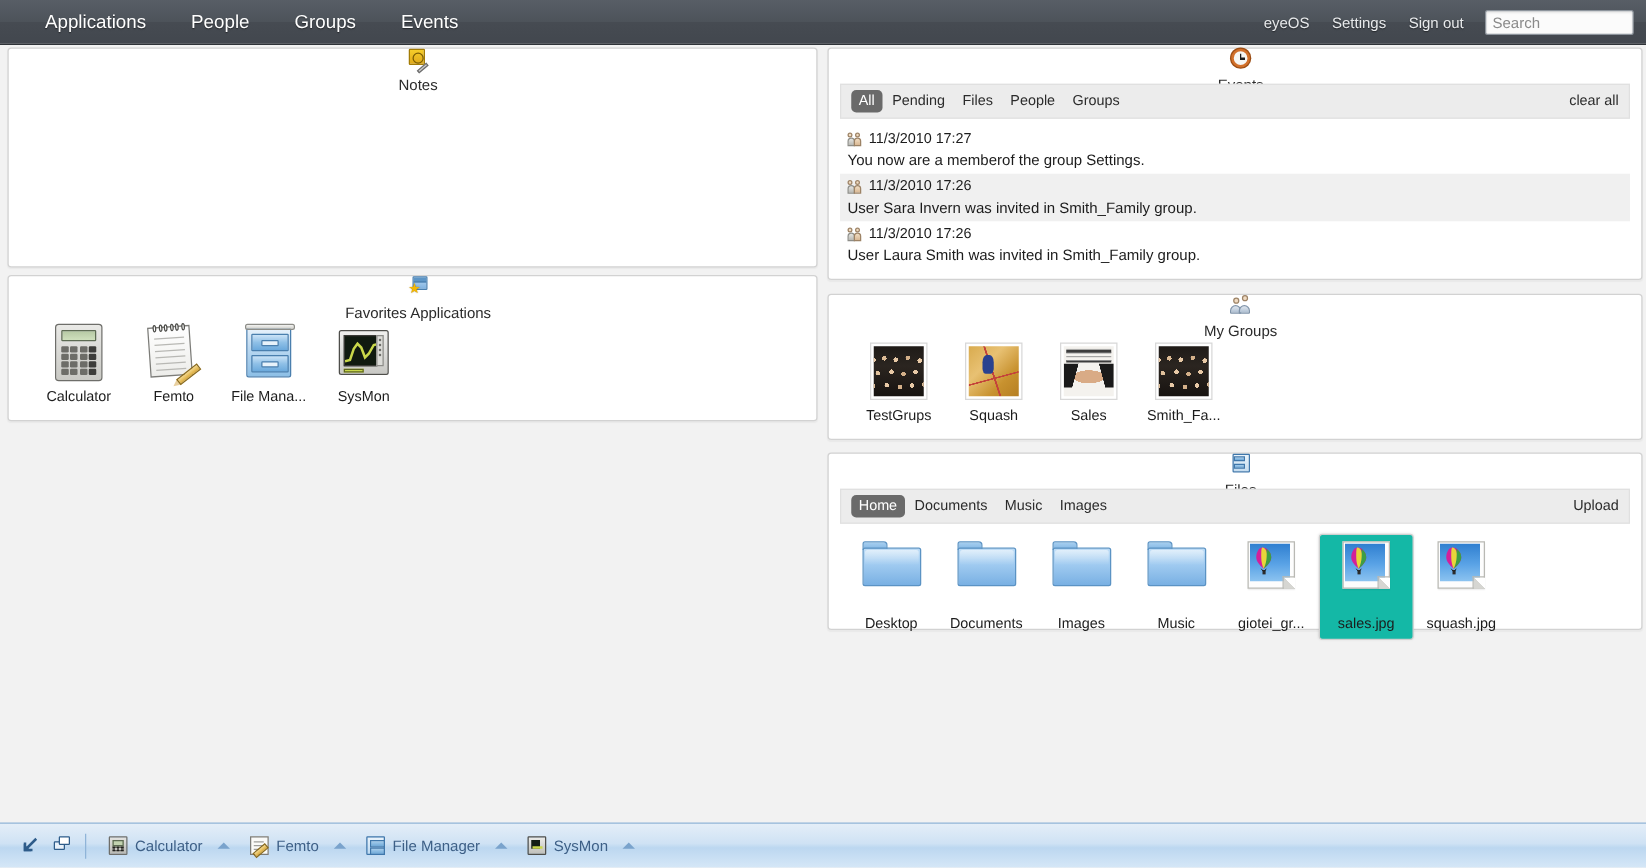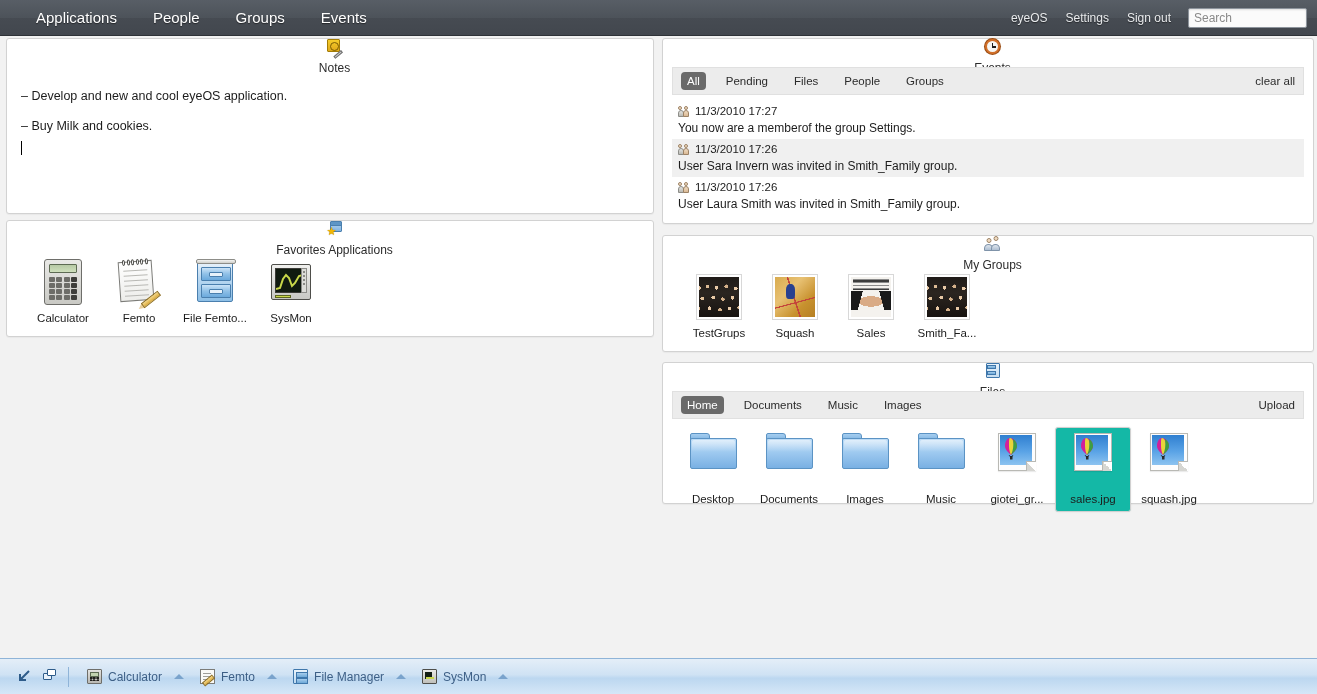--- a/index.html
+++ b/index.html
@@ -228,21 +228,21 @@
   .sys-b .bar { position: absolute; left: 3px; bottom: 1.5px; width: 16px; height: 3px;
     background: #c9d84a; border: 1px solid #5c6420; }
 
   
   #events-panel { left: 662px; top: 38px; width: 652px; height: 186px; }
   .subbar {
     position: relative; height: 28px; margin: 0 9px;
     background: #ececec; border: 1px solid #e0e0e0;
     display: flex; align-items: center; padding: 0 8px;
   }
-  .subbar-tabs { display: flex; align-items: center; gap: 14px; }
+  .subbar-tabs { display: flex; align-items: center; gap: 2px; }
   .tab {
     font-size: 11.5px; color: #2b2b2b; padding: 3px 6px;
     border-radius: 4px; cursor: default; white-space: nowrap;
   }
   .tab.active { background: #6a6a6a; color: #ffffff; }
   .subbar-action {
     margin-left: auto; font-size: 11.5px; color: #2b2b2b;
     cursor: default; white-space: nowrap;
   }
   .event-list { margin: 6px 9px 0 9px; }
@@ -439,27 +439,20 @@
 </div>
 
 <div class="panel" id="notes-panel">
   <div class="panel-head">
     <span class="ico ico-notes">
       <span class="pg"></span>
         <span class="pen"></span>
     </span>
     <span class="panel-title">Notes</span>
   </div>
-  <div class="notes-body">
-    <div class="notes-line">– Develop and new and cool eyeOS application.</div>
-    <div class="notes-line">– Buy Milk and cookies.</div>
-    <div style="line-height:10px;">
-      <span class="caret"></span>
-    </div>
-  </div>
 </div>
 
 <div class="panel" id="fav-panel">
   <div class="panel-head">
     <span class="ico ico-fav">
       <span class="win"></span>
         <span class="star">★</span>
     </span>
     <span class="panel-title">Favorites Applications</span>
   </div>
@@ -521,21 +514,21 @@
     </div>
 
     <div class="icon-cell">
       <div class="bigico">
         <div class="cab-b">
           <div class="top"></div>
           <div class="drawer dr1"></div>
           <div class="drawer dr2"></div>
         </div>
       </div>
-      <div class="cap">File Femto...</div>
+      <div class="cap">File Mana...</div>
     </div>
 
     <div class="icon-cell">
       <div class="bigico">
         <div class="sys-b">
           <div class="screen">
             <svg width="27" height="27" viewBox="0 0 27 27">
               <polyline points="0,20 4,19 7,10 10,6 13,9 16,17 19,14 23,7 27,6" fill="none" stroke="#c9d84a" stroke-width="2"></polyline>
             </svg>
           </div>

